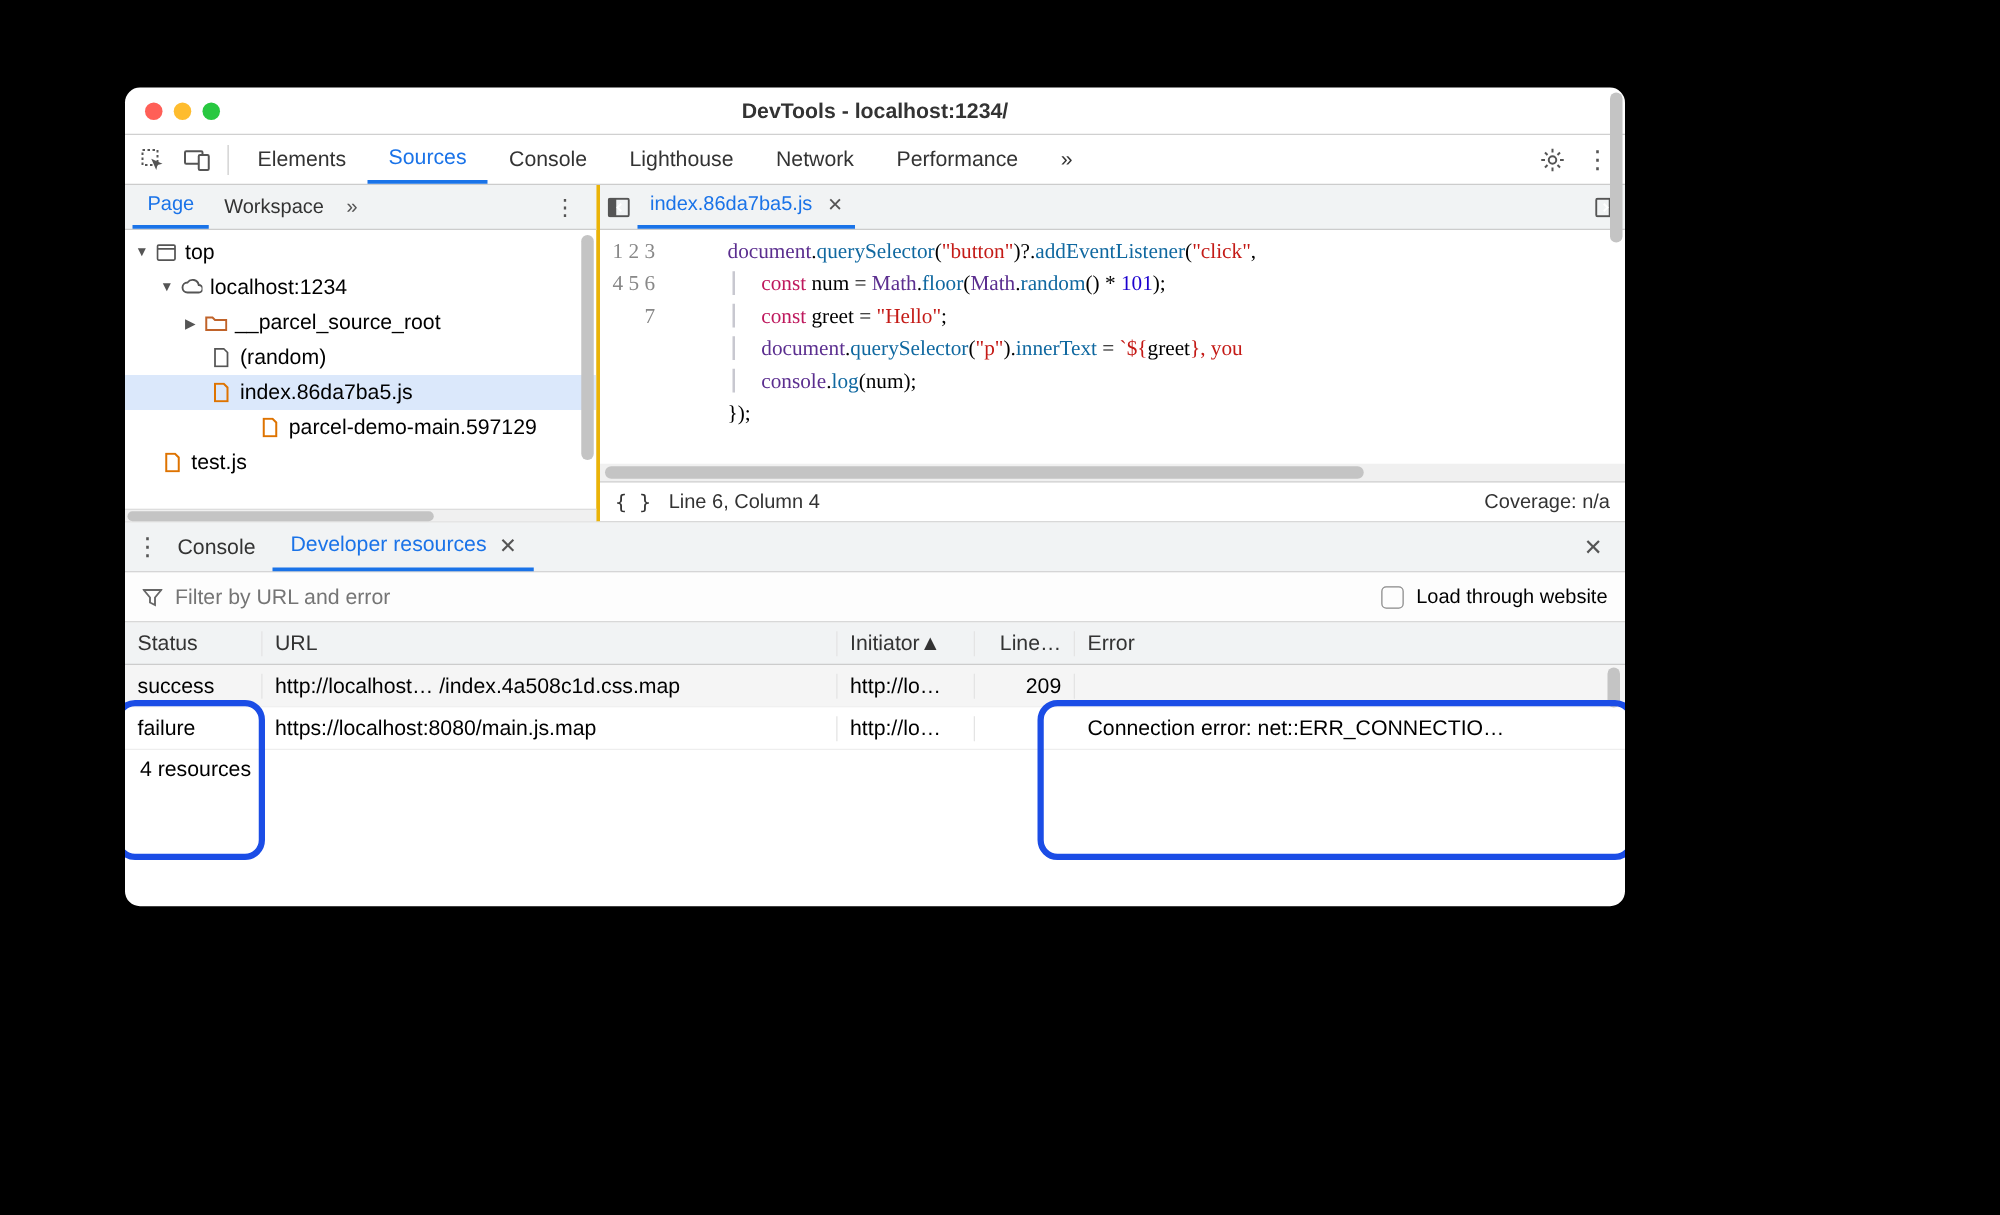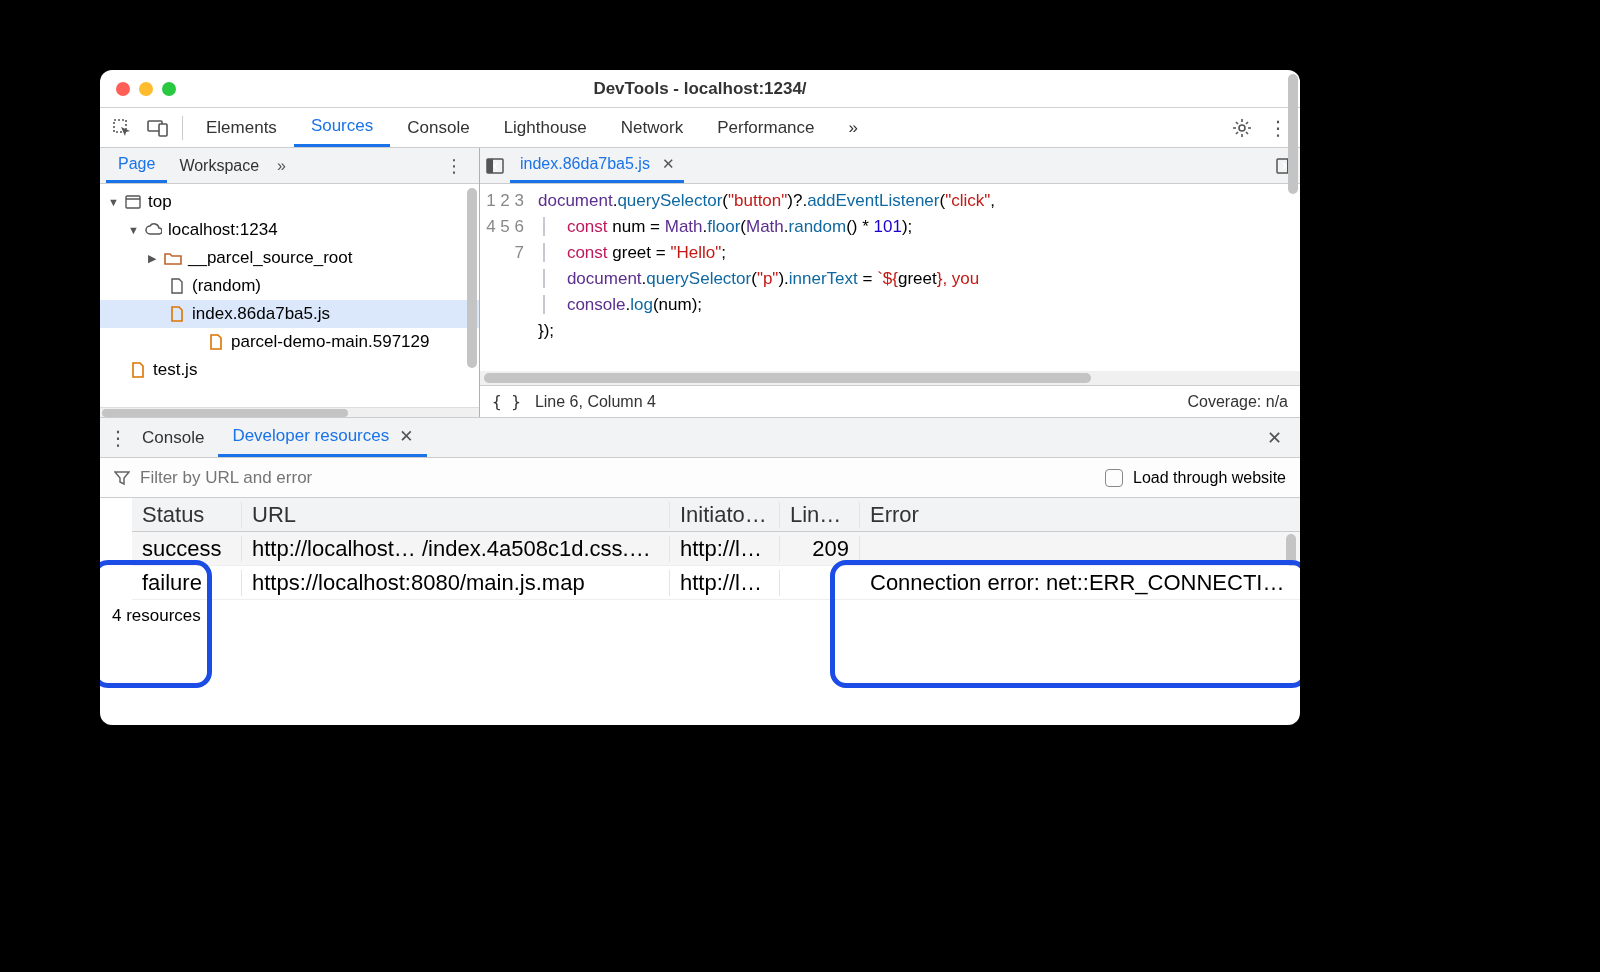--- a/index.html
+++ b/index.html
@@ -37,53 +37,53 @@
 .tabbar {
   height: 40px; display:flex; align-items:center; border-bottom: 1px solid #ccc;
   padding: 0 4px; gap: 0;
 }
 .tabbar .iconbtn { width:36px; display:flex;justify-content:center;align-items:center;height:100%; }
 .tabbar .sep { width:1px; height:24px; background:#ccc; margin:0 6px; }
 .tab { padding: 0 17px; height:100%; display:flex; align-items:center; color:#333; cursor:pointer; font-size:17px;}
 .tab.active { color:#1a73e8; border-bottom: 3px solid #1a73e8; font-weight:400; }
 .spacer { flex:1; }
 .row2 { display:flex; height: 270px; border-bottom:1px solid #ccc; }
-.sidebar { width: 380px; border-right:1px solid #eab308; display:flex; flex-direction:column; background:#fff; position:relative;}
+.sidebar { width: 380px; border-right:3px solid #eab308; display:flex; flex-direction:column; background:#fff; position:relative;}
 .sbtabs { height: 36px; display:flex; align-items:center; border-bottom:1px solid #ccc; padding:0 6px; background:#f1f3f4;}
 .sbtab { padding: 0 12px; height:100%; display:flex; align-items:center; font-size:16px; color:#333;}
 .sbtab.active { color:#1a73e8; border-bottom:3px solid #1a73e8; }
 .chev { font-size:16px; color:#555; padding:0 6px;}
 .kebab { margin-left:auto; padding:0 10px; font-size:18px; color:#555;}
 .tree { flex:1; overflow:hidden; font-size:17px; padding-top:4px; position:relative;}
 .treerow { display:flex; align-items:center; height:28px; padding-left:8px; gap:6px; white-space:nowrap;}
 .treerow.sel { background:#dbe8fb; }
 .tri { display:inline-block; width:10px; font-size:11px; color:#555;}
 .ficon { width:18px; height:18px; display:inline-flex; align-items:center; justify-content:center;}
 .sbscroll { height:10px; background:#f0f0f0; border-top:1px solid #ddd; display:flex; align-items:center;}
 .sbscroll .thumb{ width:65%; height:8px; background:#c4c4c4; border-radius:4px; margin-left:2px;}
 .editor { flex:1; display:flex; flex-direction:column; }
 .edtabs { height:36px; background:#f1f3f4; border-bottom:1px solid #ccc; display:flex; align-items:center; padding:0 6px; gap:6px;}
 .edtab { display:flex; align-items:center; gap:8px; padding:0 10px; height:100%; color:#1a73e8; border-bottom:3px solid #1a73e8; font-size:16px;}
 .edclose{ color:#555; font-size:15px; padding-left:4px;}
-.code { flex:1; display:flex; font-family: Liberation Sans, sans-serif; font-size:17px; overflow:hidden; line-height:26px; padding-top:4px;}
+.code { flex:1; display:flex; font-family: Liberation Serif, serif; font-size:17px; overflow:hidden; line-height:26px; padding-top:4px;gap:44px;}
 .gutter { width:58px; text-align:right; color:#888; padding-right:14px;}
 .lines { flex:1; white-space:pre; overflow:hidden; position:relative;}
 .edscroll { height:14px; background:#f0f0f0; display:flex; align-items:center;}
 .edscroll .thumb{ width:74%; height:10px; background:#c4c4c4; border-radius:5px; margin-left:4px;}
 .status { height:32px; border-top:1px solid #ccc; display:flex; align-items:center; padding:0 12px; font-size:16px; color:#333; gap:14px;}
 .status .r{ margin-left:auto;}
 .drawer { flex:1; display:flex; flex-direction:column; }
 .drtabs { height:40px; background:#f1f3f4; border-bottom:1px solid #ccc; display:flex; align-items:center; padding:0 8px;}
 .drtab { padding:0 14px; height:100%; display:flex; align-items:center; font-size:17px; color:#333;}
 .drtab.active { color:#1a73e8; border-bottom:3px solid #1a73e8;}
 .drclose { margin-left:auto; padding:0 10px; font-size:18px; color:#555;}
 .filterbar { height:40px; display:flex; align-items:center; padding:0 14px; gap:10px; border-bottom:1px solid #ccc; background:#fdfdfd;}
 .filterin { flex:1; border:none; outline:none; font-size:17px; color:#3b82f6; background:transparent;}
 .checkbox { width:18px; height:18px; border:1.5px solid #888; border-radius:4px;}
-.table { display:flex; flex-direction:column; font-size:22px; position:relative;padding-left:32px;}
+.table { display:flex; flex-direction:column; font-size:17px; position:relative;}
 .thead, .trow { display:flex; height:34px; align-items:center;}
 .thead { background:#f1f3f4; border-bottom:1px solid #ccc; color:#333;}
 .cell { padding:0 10px; overflow:hidden; text-overflow:ellipsis; white-space:nowrap; border-right:1px solid #e4e4e4;}
 .c-status{width:110px;} .c-url{flex:1; min-width:0;} .c-init{width:110px;} .c-total{width:80px; text-align:right;} .c-error{width:440px;}
 .trow { border-bottom:1px solid #eee; background:#fff;}
 .trow.sel{background:#f5f5f5;}
 .footer { height:32px; display:flex; align-items:center; padding:0 12px; font-size:17px; }
 .hilite { position:absolute; border:5px solid #1b4de6; border-radius:16px; pointer-events:none;}
 .kw{color:#be185d;} .str{color:#c41a16;} .num{color:#1c00cf;} .prop{color:#0f68a0;} .id{color:#5b2e8f;}
 .vscroll { position:absolute; right:2px; width:10px; background:#c4c4c4; border-radius:5px;}

